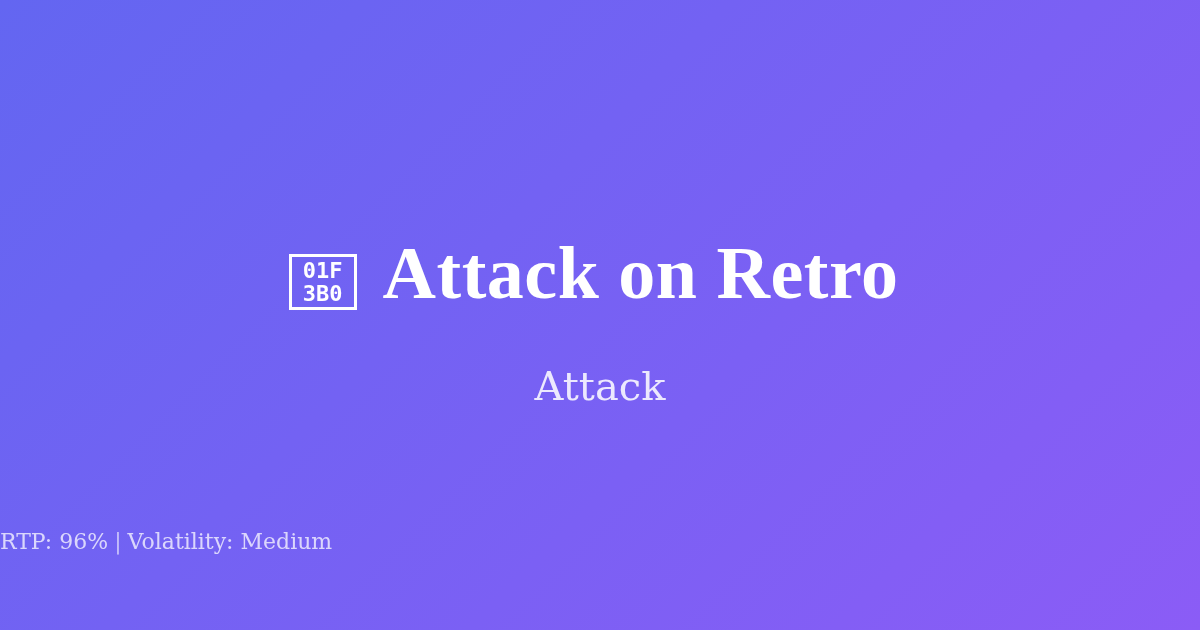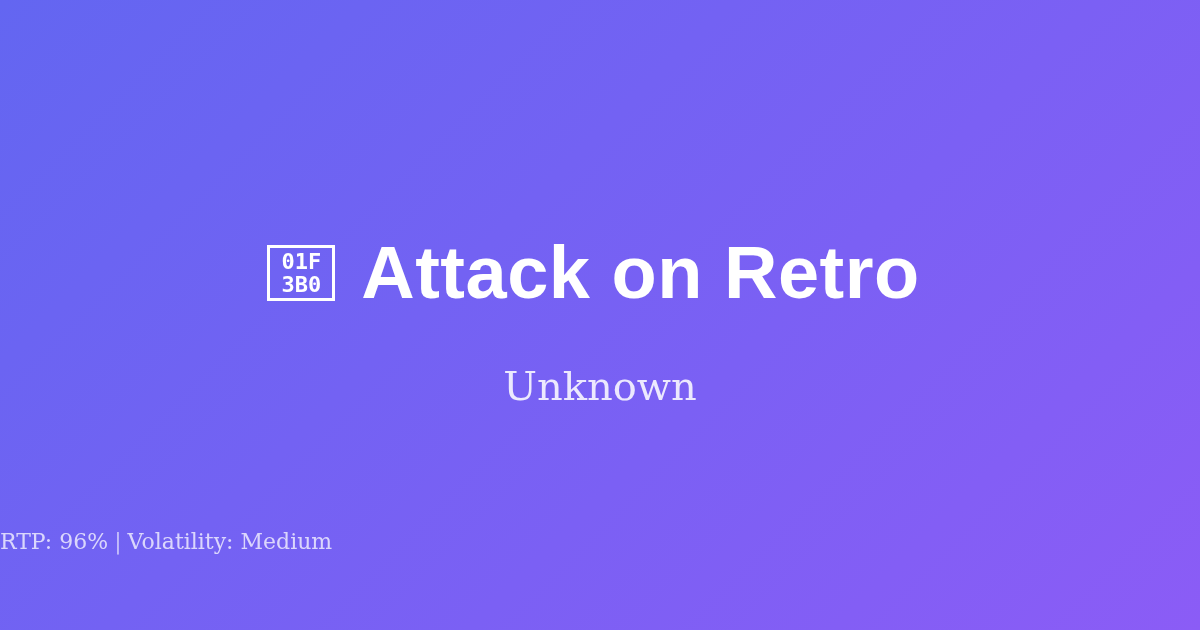--- a/index.html
+++ b/index.html
@@ -27,21 +27,21 @@
     justify-content: center;
   }
 
   
   .title-row {
     position: absolute;
     top: 236px;
     left: 0;
     right: 13px;
     display: flex;
-    align-items: center;
+    align-items: flex-end;
     justify-content: center;
     gap: 26px;
     white-space: nowrap;
   }
 
   .tofu-glyph {
     display: inline-flex;
     flex-direction: column;
     align-items: center;
     justify-content: center;
@@ -56,21 +56,21 @@
     color: #ffffff;
     flex: 0 0 auto;
   }
   .tofu-glyph .tofu-row {
     display: block;
     height: 23px;
     line-height: 23px;
   }
 
   .game-title {
-    font-family: Liberation Sans, sans-serif;
+    font-family: Liberation Serif, serif;
     font-size: 74px;
     font-weight: 700;
     color: #ffffff;
     line-height: 1;
     letter-spacing: 0.5px;
   }
 
   
   .provider {
     position: absolute;
@@ -109,19 +109,19 @@
 <div class="og-card">
 
   <div class="title-row">
     <span class="tofu-glyph">
       <span class="tofu-row">01F</span>
       <span class="tofu-row">3B0</span>
     </span>
     <h1 class="game-title">Attack on Retro</h1>
   </div>
 
-  <div class="provider">Unknown</div>
+  <div class="provider">Attack</div>
 
   <div class="meta-line">
     <span>RTP: 96%</span><span class="meta-sep">|</span><span>Volatility: Medium</span>
   </div>
 
 </div>
 
 </body></html>

